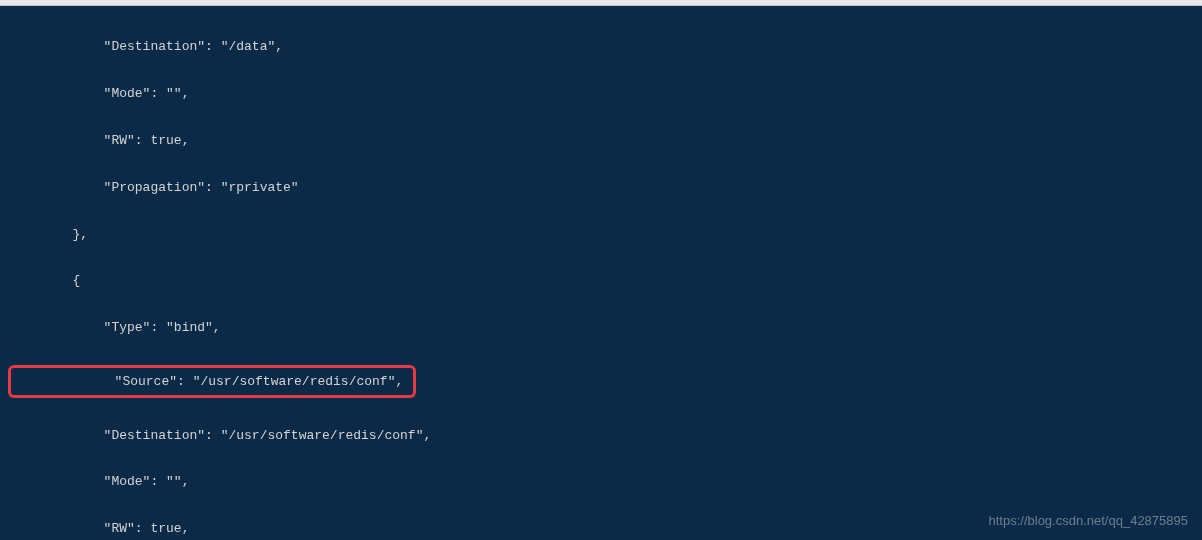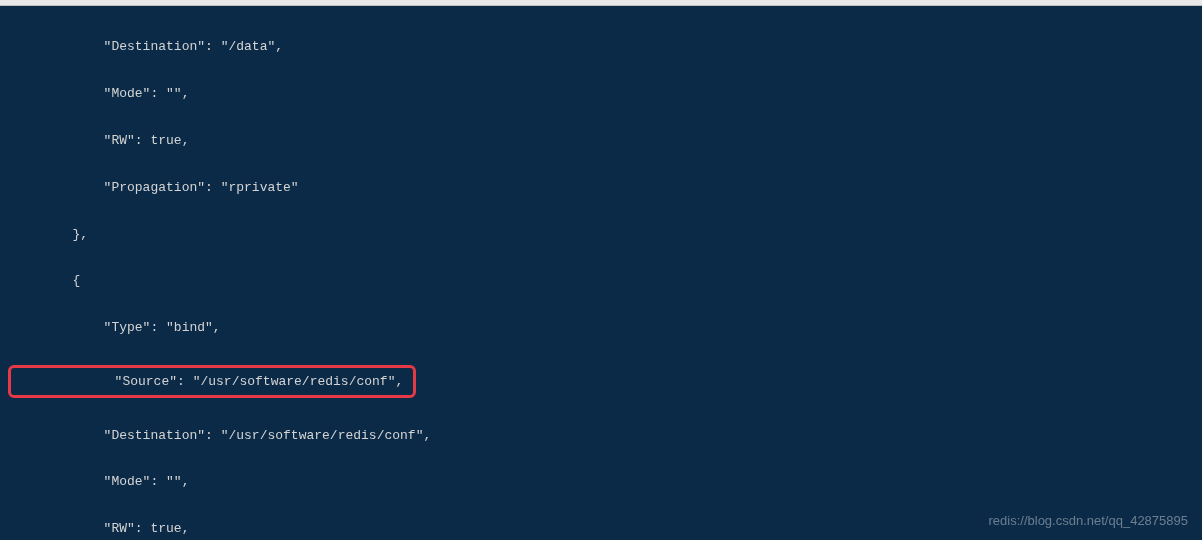--- a/index.html
+++ b/index.html
@@ -70,13 +70,13 @@
 
 
 
 
 
 
 
 
 </div>
 
-<div class="watermark">redis://blog.csdn.net/qq_42875895</div>
+<div class="watermark">https://blog.csdn.net/qq_42875895</div>
 
 </body></html>

